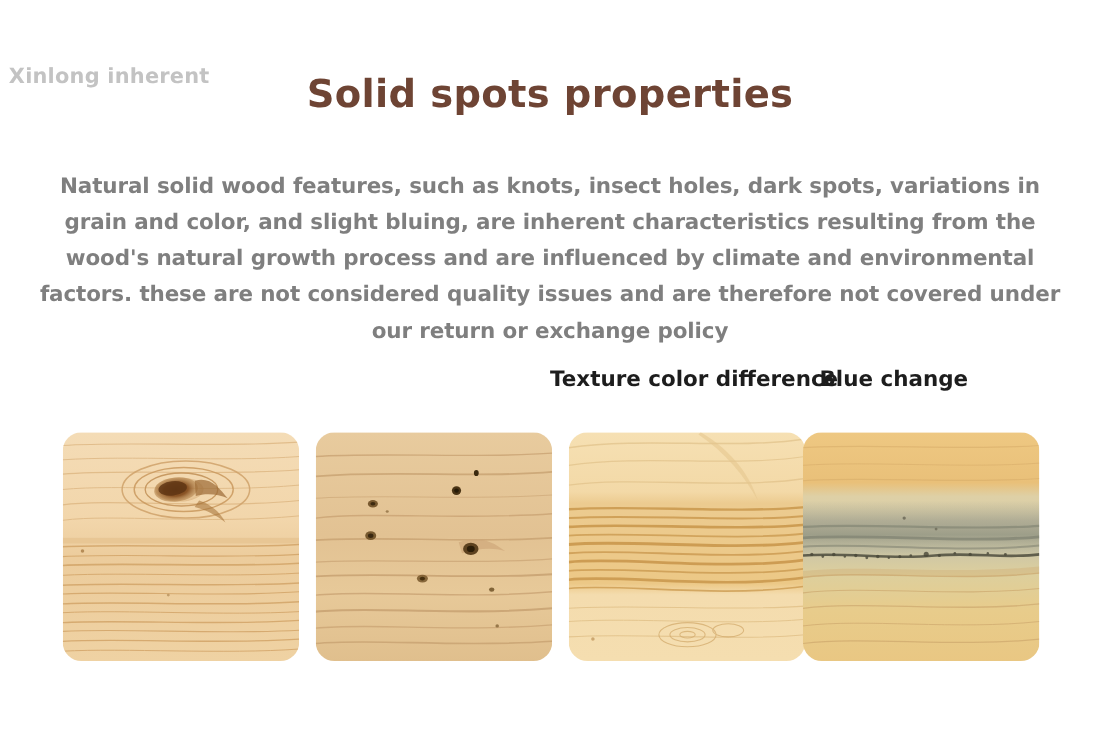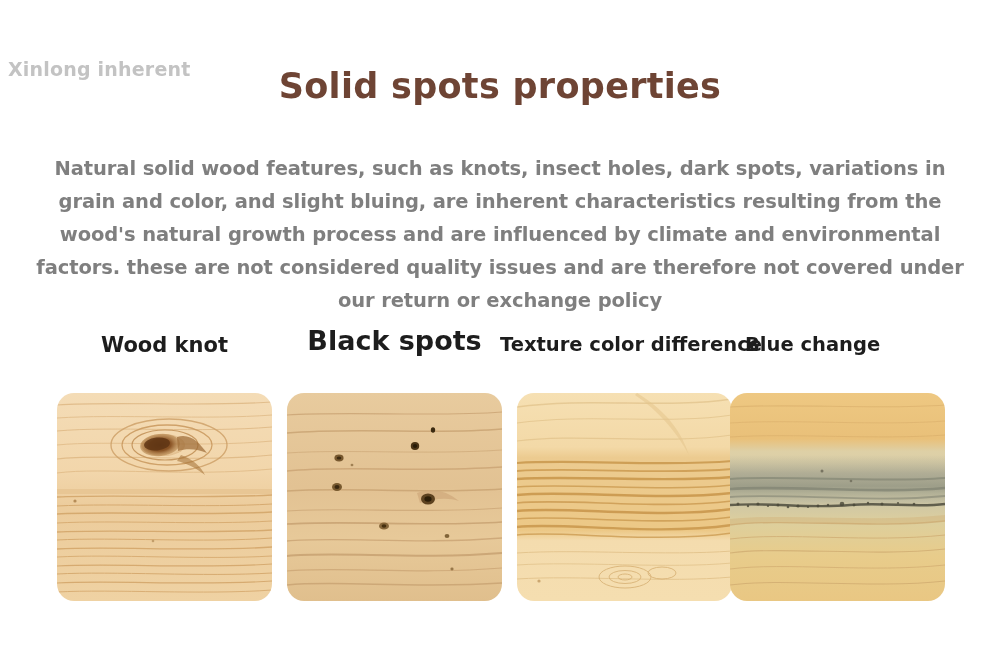--- a/index.html
+++ b/index.html
@@ -99,22 +99,20 @@
 </style>
 </head>
 <body>
 
 <div class="watermark">Xinlong inherent</div>
 <div class="page-title">Solid spots properties</div>
 
 <div class="intro">Natural solid wood features, such as knots, insect holes, dark spots, variations in grain and color, and slight bluing, are inherent characteristics resulting from the wood's natural growth process and are influenced by climate and environmental factors. these are not considered quality issues and are therefore not covered under our return or exchange policy</div>
 
 <div class="labels">
-  <div class="lbl lbl-0">Wood knot</div>
-  <div class="lbl lbl-1">Black spots</div>
   <div class="lbl lbl-2">Texture color difference</div>
   <div class="lbl lbl-3">Blue change</div>
 </div>
 
 <div class="samples">
 
   <div class="card card-0">
     <svg viewBox="0 0 215 208" preserveAspectRatio="none">
       <defs>
         <linearGradient id="k-base" x1="0" y1="0" x2="0" y2="1">

